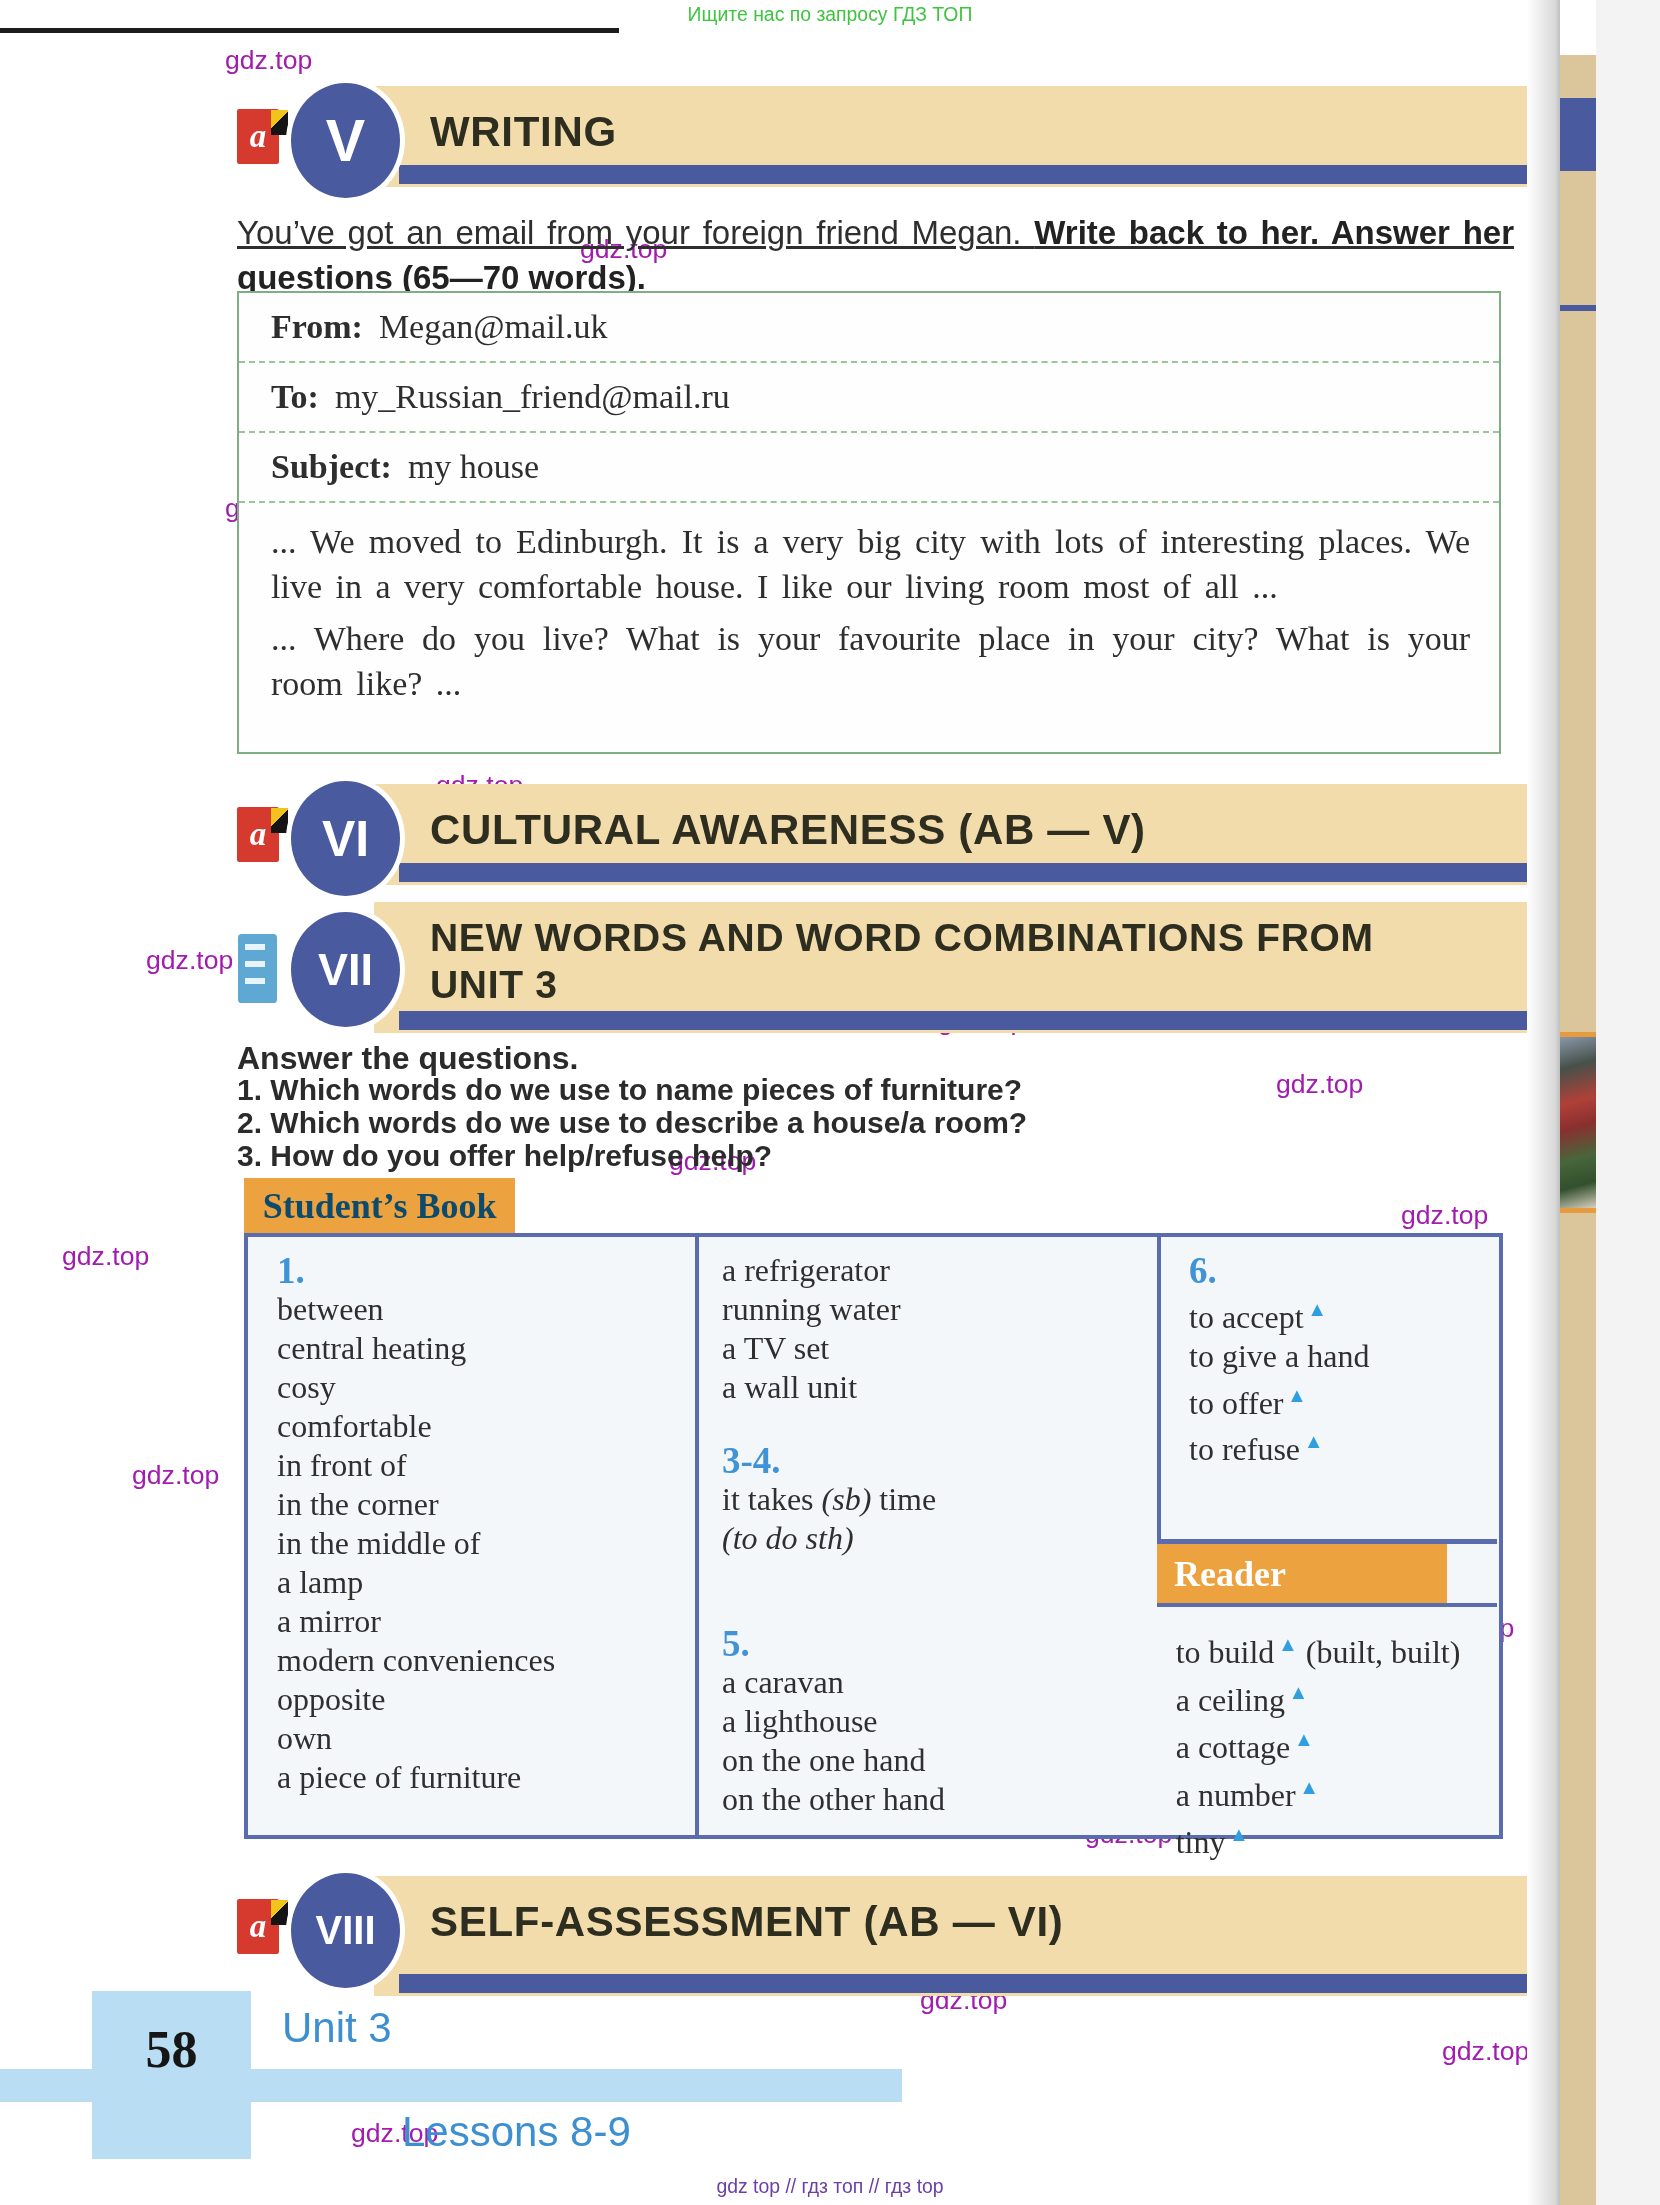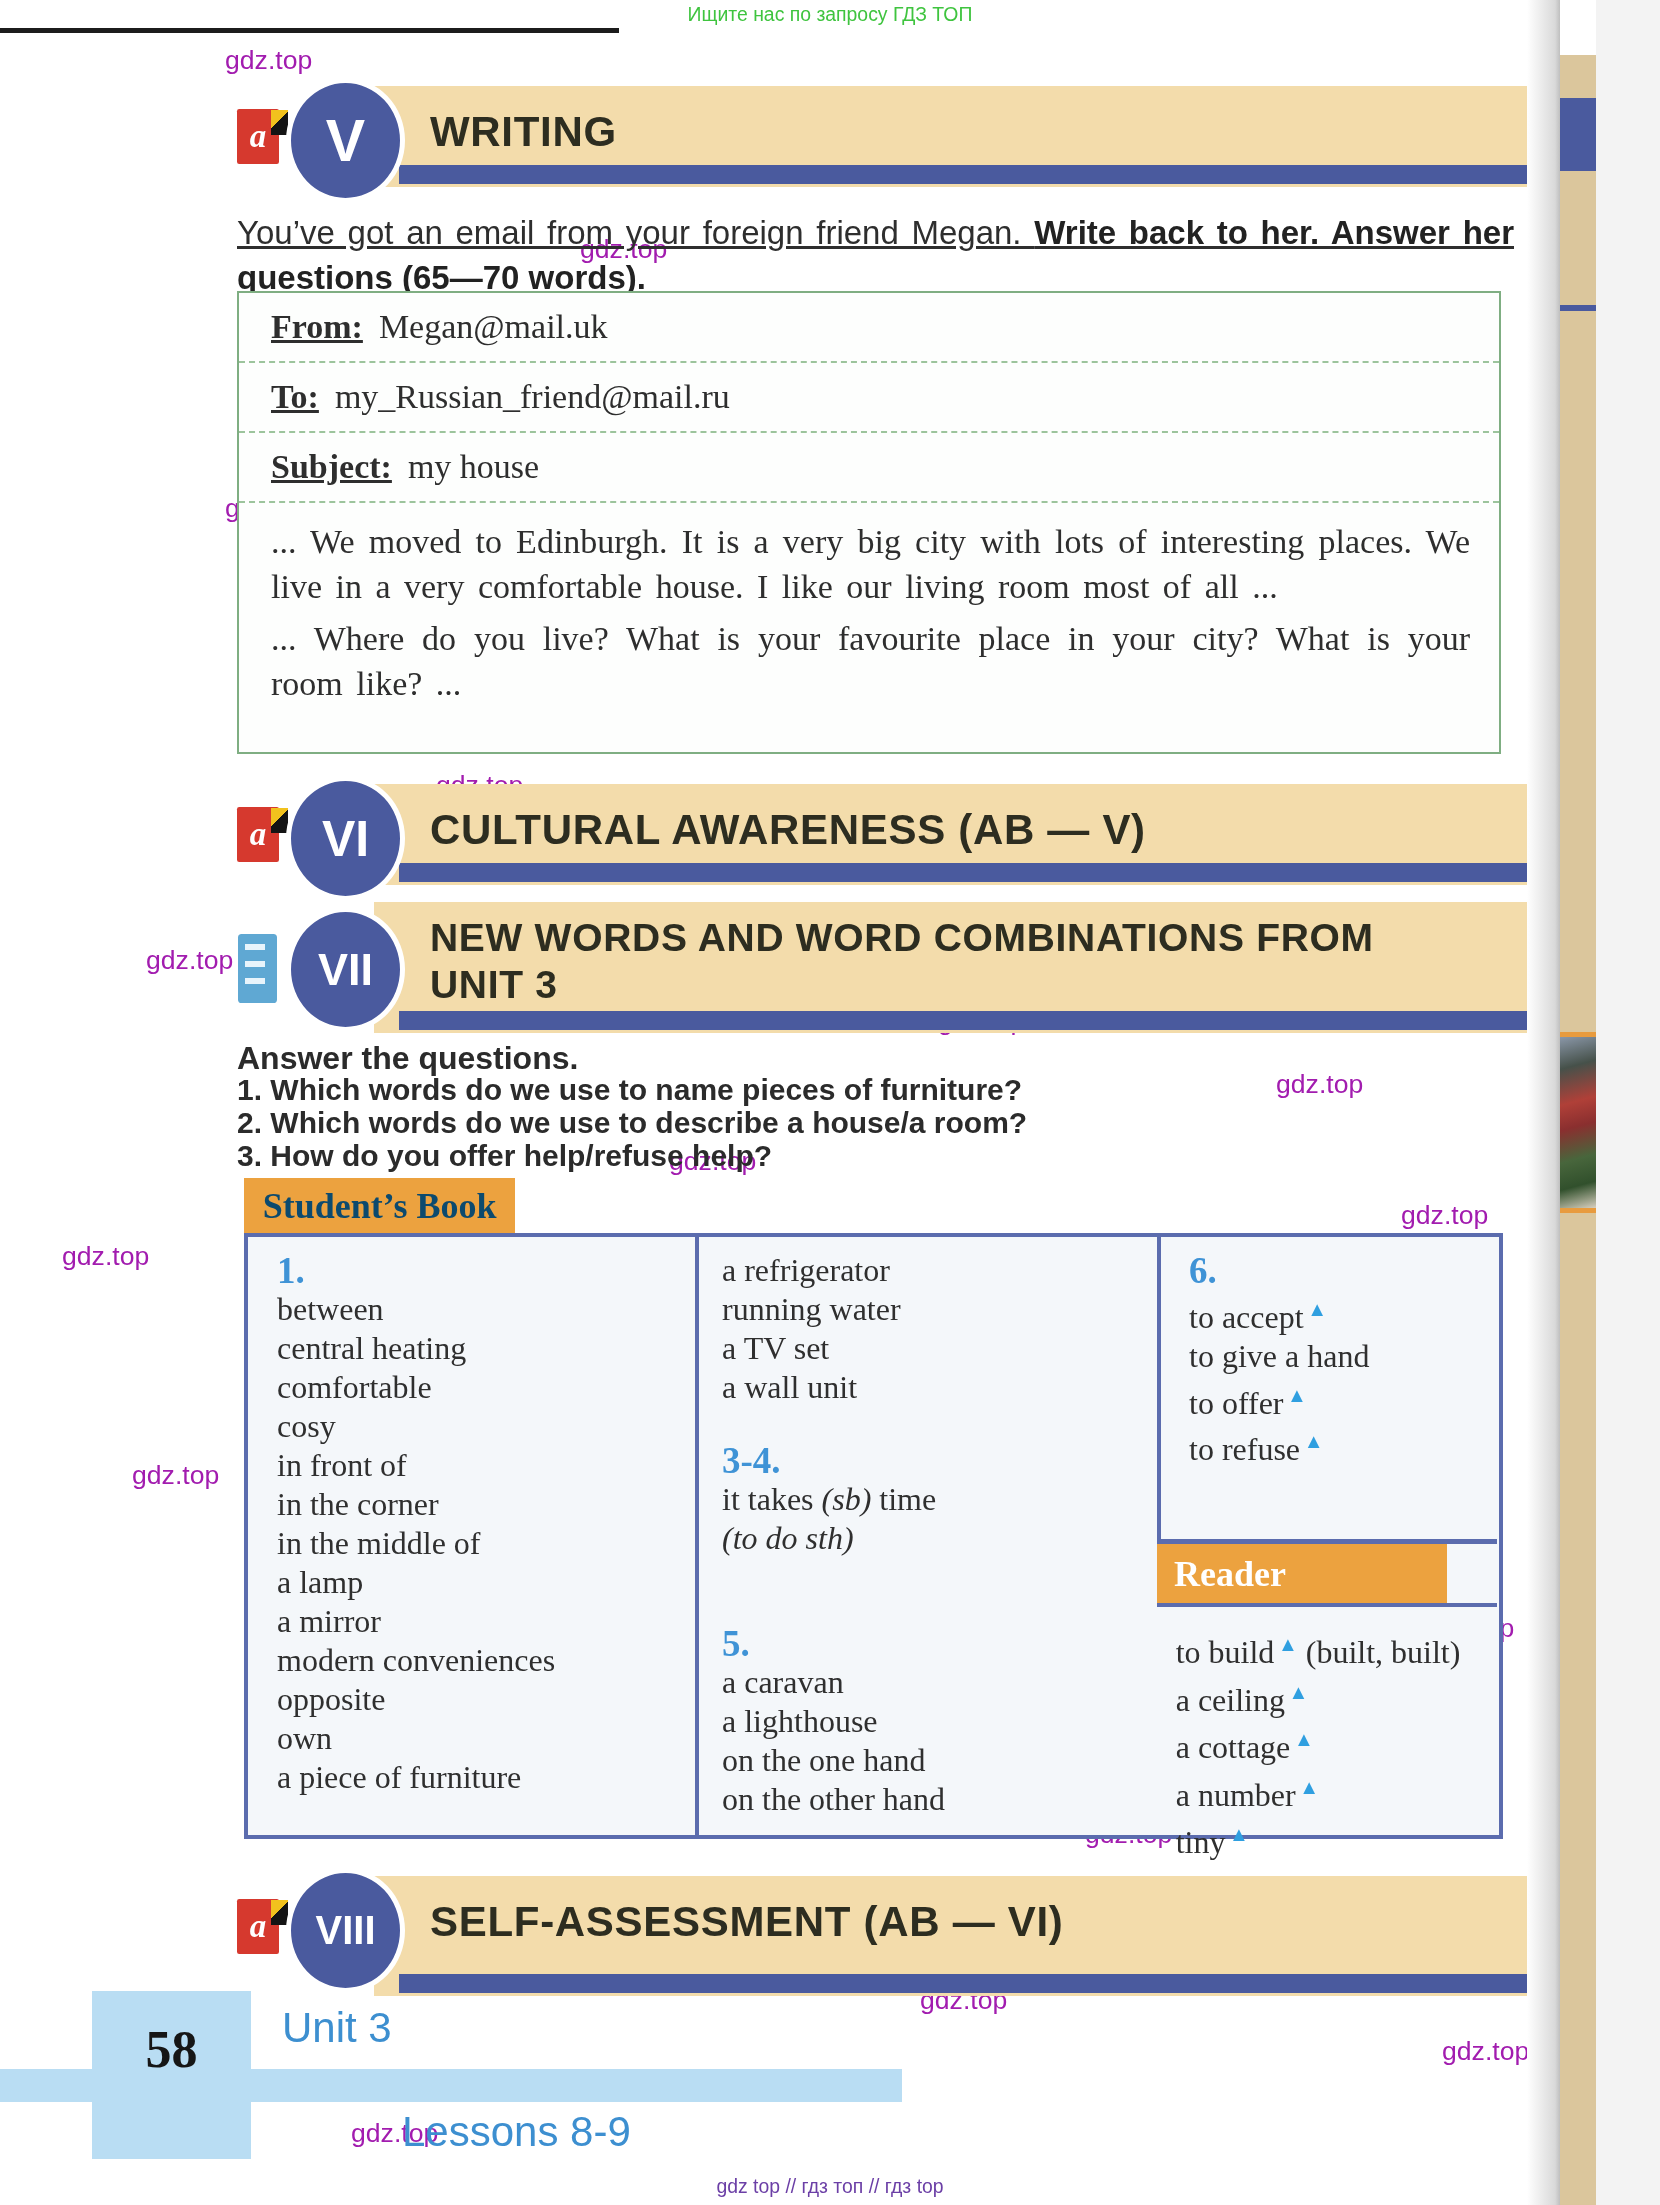--- a/index.html
+++ b/index.html
@@ -36,21 +36,21 @@
          color:#2e2e2e;text-align:justify;text-decoration:underline;}
   .intro b{color:#222;}
   .answer-heading{position:absolute;left:237px;top:1040px;font-size:32px;font-weight:bold;color:#2b2b2b;}
   .question{position:absolute;left:237px;font-size:30px;font-weight:bold;color:#2b2b2b;white-space:nowrap;}
   
   .email{position:absolute;left:237px;top:291px;width:1264px;height:463px;
          border:2.9px solid #7fae82;background:#fdfefd;box-sizing:border-box;
          font-family:"Liberation Serif",serif;color:#2e2e2e;}
   .email-row{height:68px;display:flex;align-items:center;padding-left:32px;
              border-bottom:2.9px dashed #9cc49c;font-size:34px;}
-  .email-row b{margin-right:16px;text-decoration:underline;}
+  .email-row b{margin-right:16px;}
   .email-body{padding:16px 29px 0 32px;font-size:34px;line-height:45px;text-align:justify;
               word-spacing:5px;}
   .email-body p{margin:0 0 7.2px 0;}
   
   .tab{position:absolute;left:244px;top:1178px;height:55px;background:#eca23f;z-index:2;
        display:flex;align-items:center;padding:0 18.7px;
        font:bold 36px "Liberation Serif",serif;color:#0c4a6e;}
   .vtable{position:absolute;left:244px;top:1233px;width:1259px;height:606px;
           border:4.3px solid #5b6cae;background:#f4f7fa;box-sizing:border-box;}
   .vsep{position:absolute;top:0;bottom:0;width:3.6px;background:#5b6cae;}
@@ -193,22 +193,22 @@
 </div>
 
 <div class="vtable">
   <div class="vsep" style="left:447px"></div>
   <div class="vsep" style="left:909px"></div>
 
   <div class="vcol" style="left:29px;width:402px">
     <div class="vnum">1.</div>
     <div class="vitem">between</div>
     <div class="vitem">central heating</div>
+    <div class="vitem">cosy</div>
     <div class="vitem">comfortable</div>
-    <div class="vitem">cosy</div>
     <div class="vitem">in front of</div>
     <div class="vitem">in the corner</div>
     <div class="vitem">in the middle of</div>
     <div class="vitem">a lamp</div>
     <div class="vitem">a mirror</div>
     <div class="vitem">modern conveniences</div>
     <div class="vitem">opposite</div>
     <div class="vitem">own</div>
     <div class="vitem">a piece of furniture</div>
   </div>

